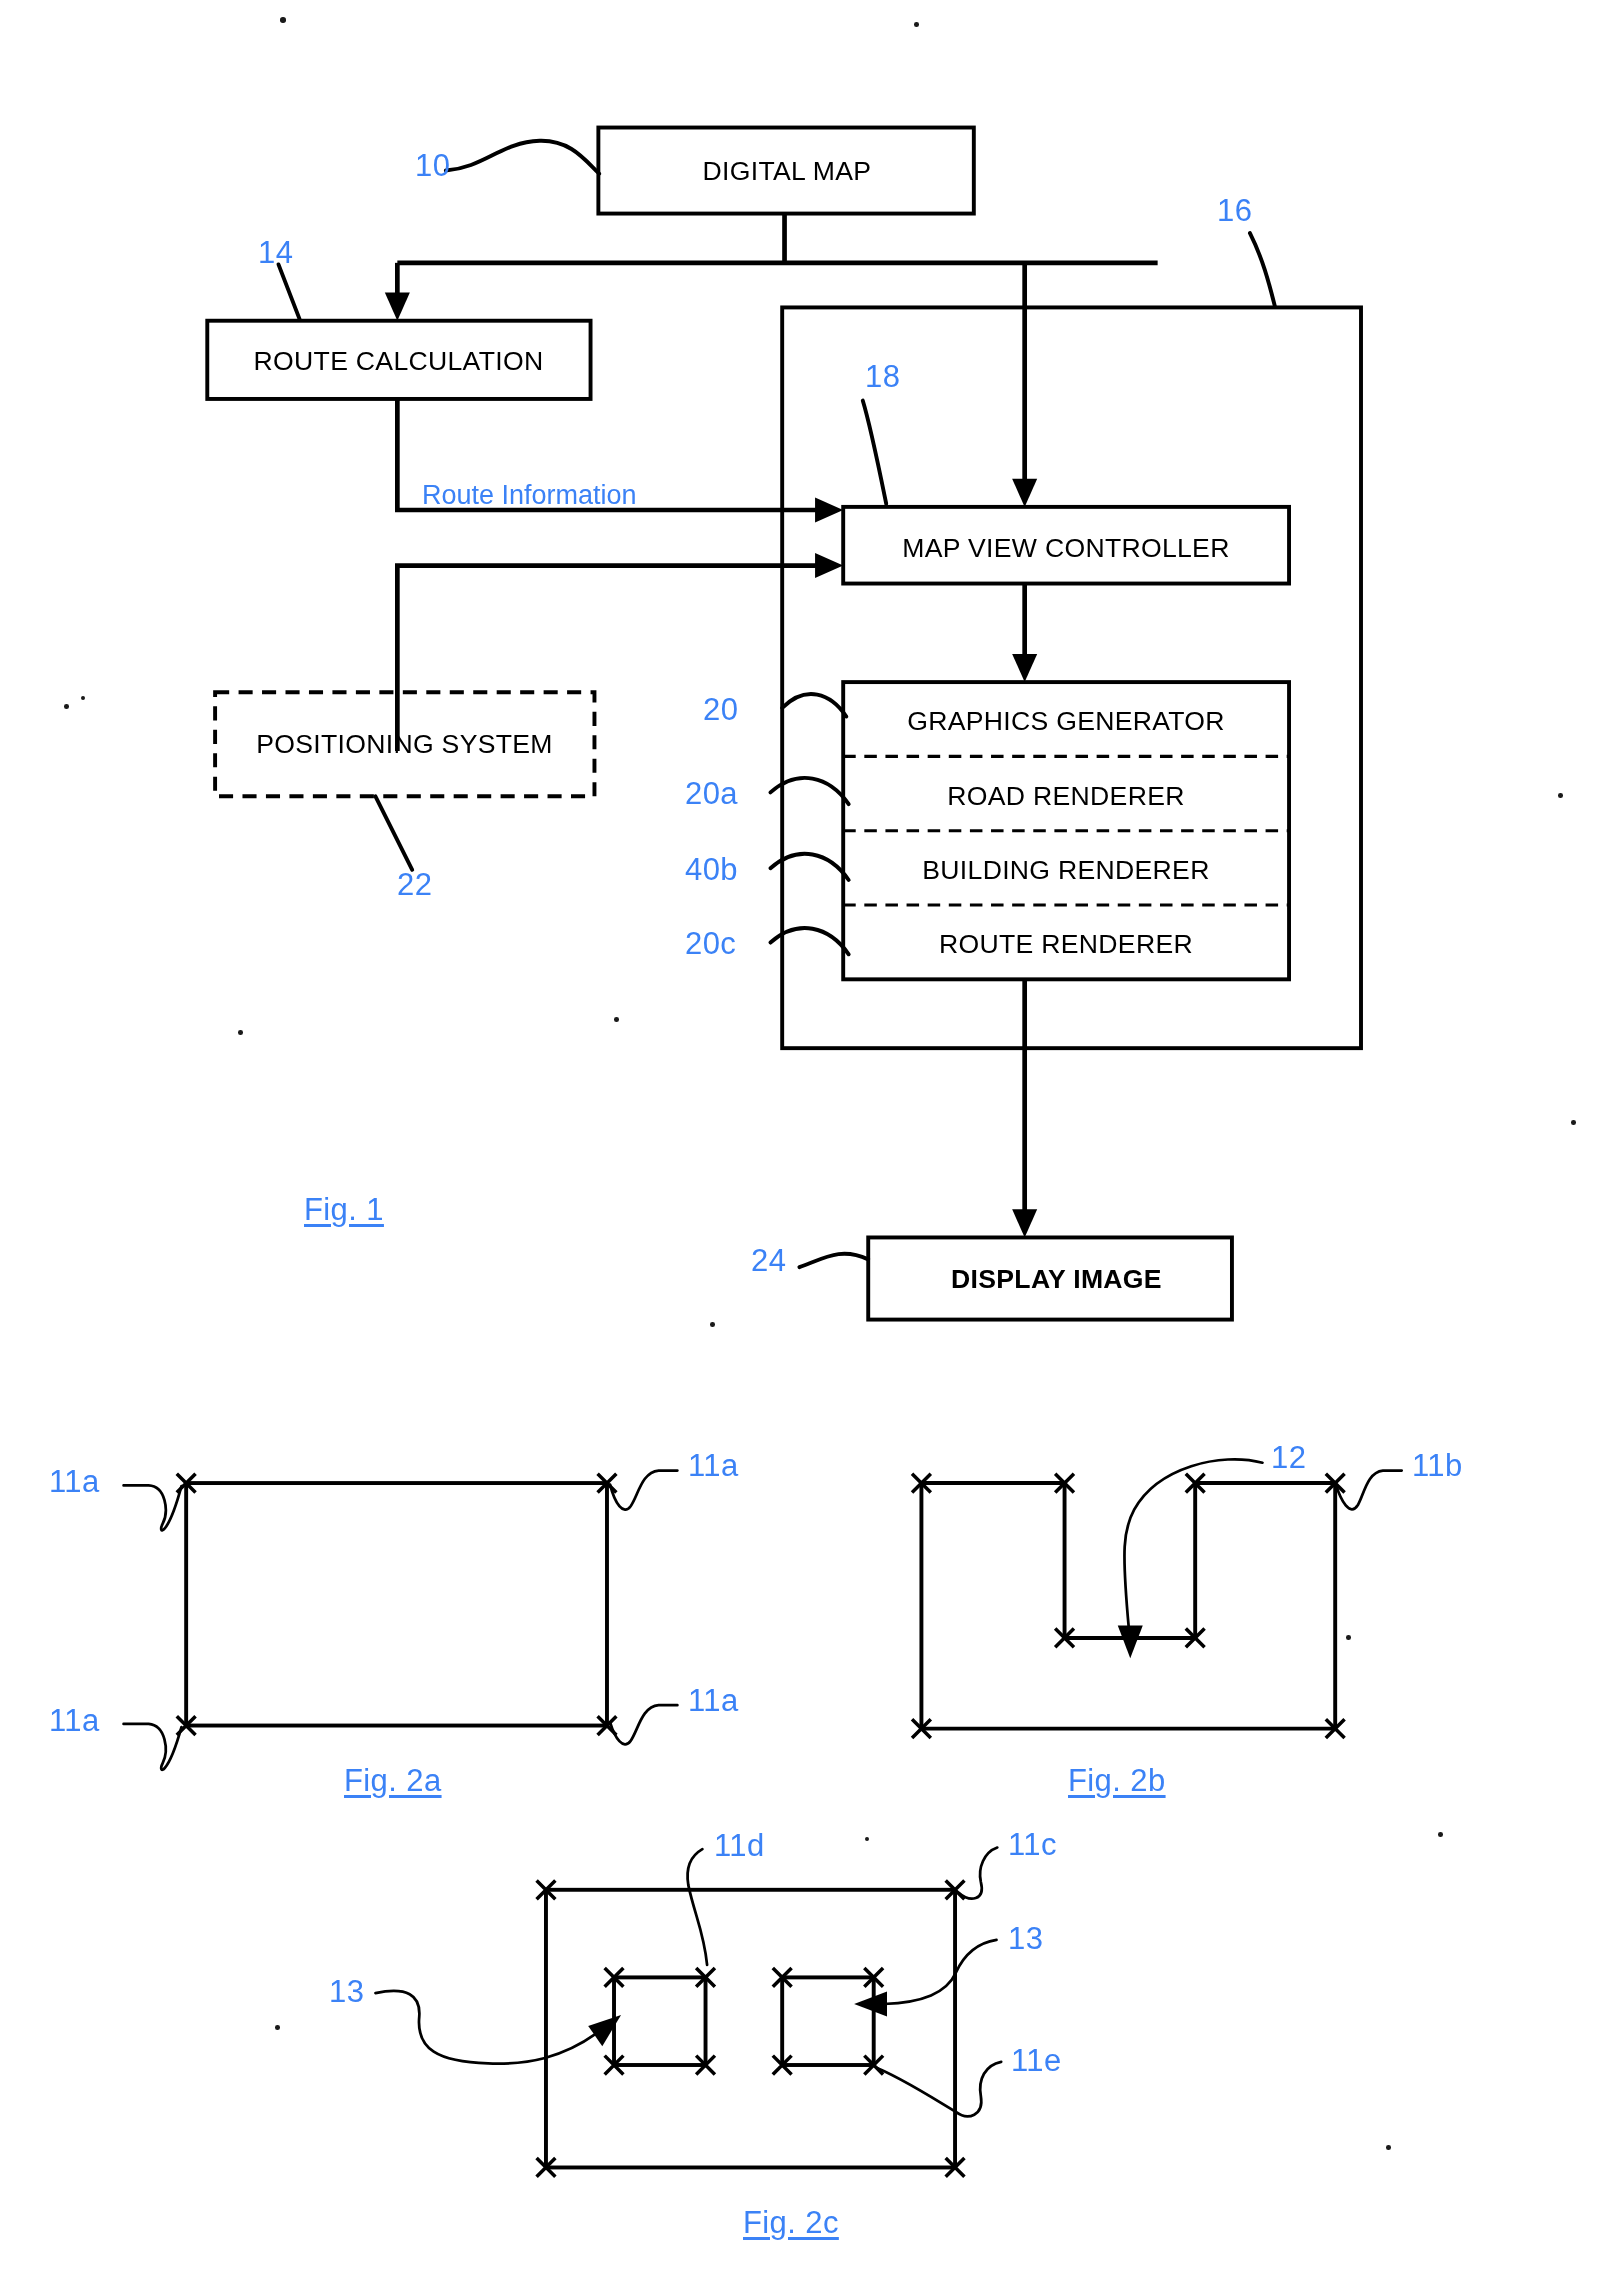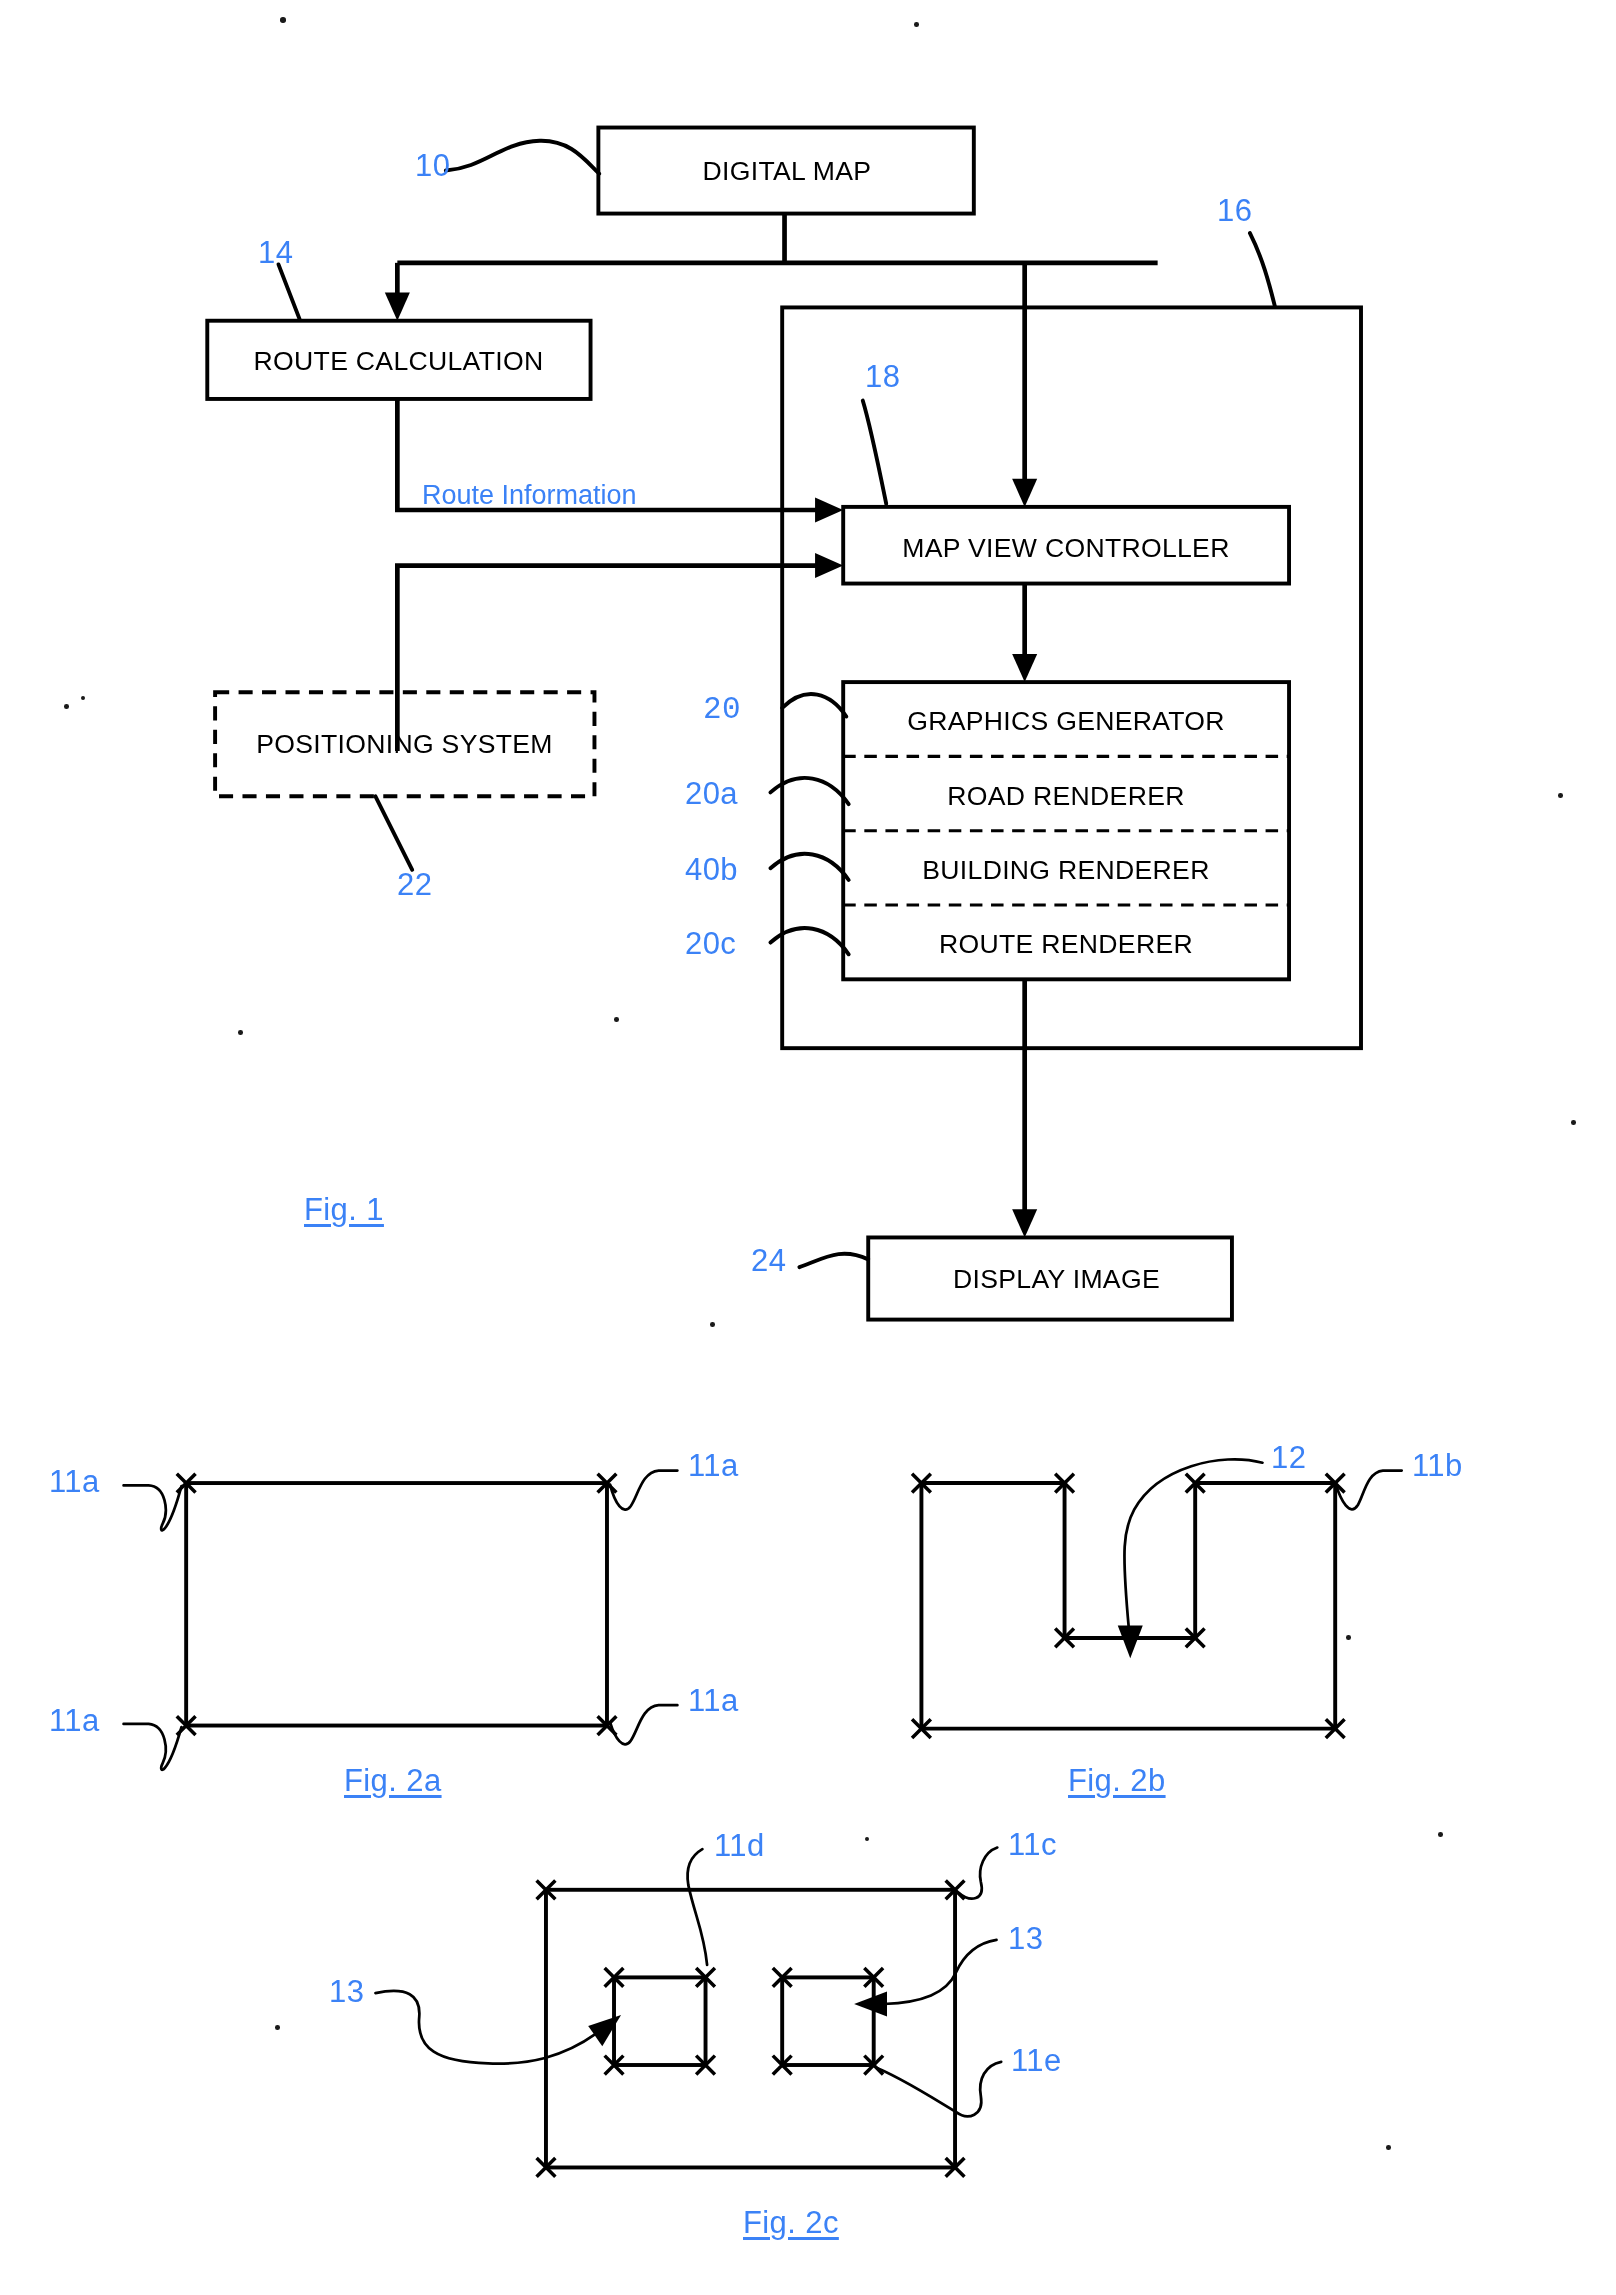--- a/index.html
+++ b/index.html
@@ -244,32 +244,32 @@
 
   <div class="boxtext" style="left:843px; top:533px; width:446px;">MAP VIEW CONTROLLER</div>
   <div class="lbl refnum" style="left:865px; top:360px;">18</div>
 
   <div class="lbl routeinfo" style="left:422px; top:480px;">Route Information</div>
 
   <div class="boxtext" style="left:215px; top:729px; width:379px;">POSITIONING SYSTEM</div>
   <div class="lbl refnum" style="left:397px; top:868px;">22</div>
 
   <div class="boxtext" style="left:843px; top:706px; width:446px;">GRAPHICS GENERATOR</div>
-  <div class="lbl refnum" style="left:703px; top:693px;font-family:Liberation Mono, monospace;">20</div>
+  <div class="lbl refnum" style="left:703px; top:693px;">20</div>
 
   <div class="boxtext" style="left:843px; top:781px; width:446px;">ROAD RENDERER</div>
   <div class="lbl refnum" style="left:685px; top:777px;">20a</div>
 
   <div class="boxtext" style="left:843px; top:855px; width:446px;">BUILDING RENDERER</div>
   <div class="lbl refnum" style="left:685px; top:853px;">40b</div>
 
   <div class="boxtext" style="left:843px; top:929px; width:446px;">ROUTE RENDERER</div>
   <div class="lbl refnum" style="left:685px; top:927px;">20c</div>
 
-  <div class="boxtext" style="left:868px; top:1264px; width:377px;">DISPLAY IMAGE</div>
+  <div class="boxtext" style="left:868px; top:1264px; width:377px;font-weight:bold;">DISPLAY IMAGE</div>
   <div class="lbl refnum" style="left:751px; top:1244px;">24</div>
 
   <div class="lbl figcap" style="left:304px; top:1193px;">Fig. 1</div>
 
   <div class="lbl refnum" style="left:49px; top:1465px;">11a</div>
   <div class="lbl refnum" style="left:688px; top:1449px;">11a</div>
   <div class="lbl refnum" style="left:49px; top:1704px;">11a</div>
   <div class="lbl refnum" style="left:688px; top:1684px;">11a</div>
   <div class="lbl figcap" style="left:344px; top:1764px;">Fig. 2a</div>
 

